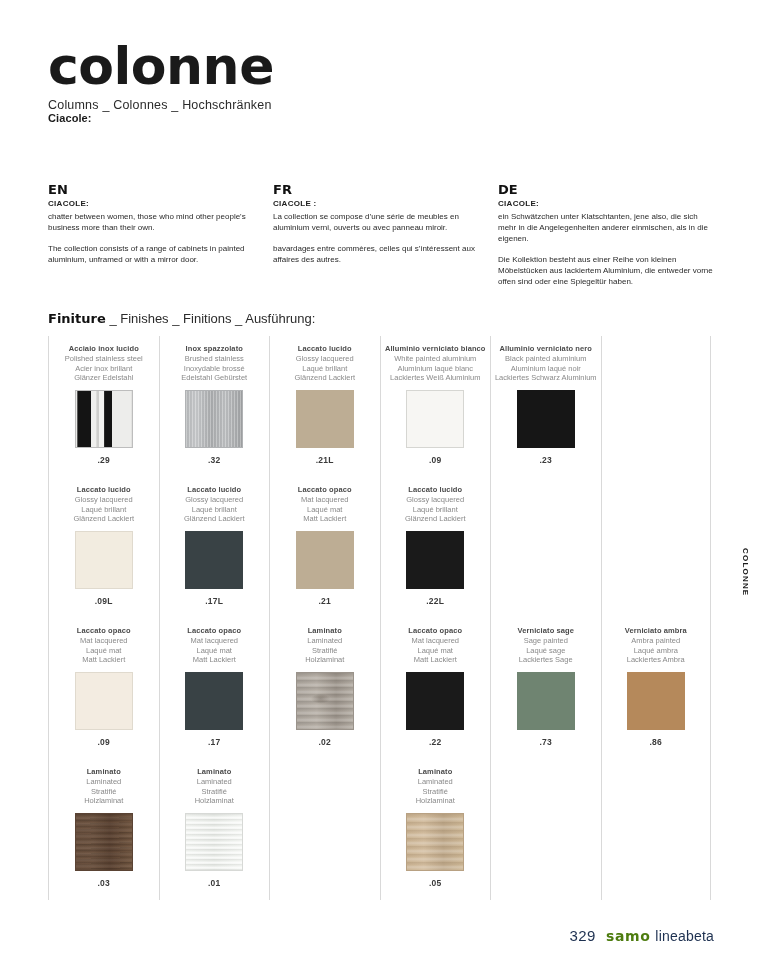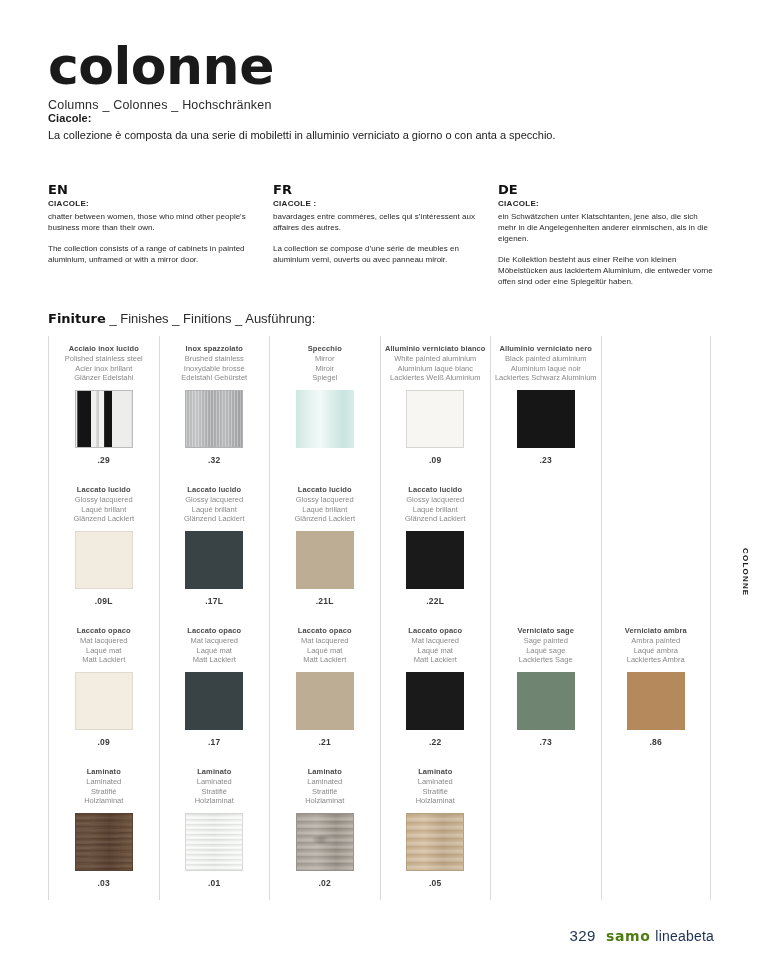--- a/index.html
+++ b/index.html
@@ -192,35 +192,34 @@
 
 <div class="page">
 
   <div class="header">
     <h1 class="title">colonne</h1>
     <p class="subtitle">Columns _ Colonnes _ Hochschränken</p>
   </div>
 
   <div class="intro">
     <div class="intro-head">Ciacole:</div>
-    <div class="intro-line">La collezione è composta da una serie di mobiletti in alluminio verniciato a giorno o con anta a specchio.</div>
   </div>
 
   <div class="langs">
     <div class="lang">
       <div class="lang-code">EN</div>
       <div class="lang-term">CIACOLE:</div>
       <p class="lang-p">chatter between women, those who mind other people's business more than their own.</p>
       <p class="lang-p">The collection consists of a range of cabinets in painted aluminium, unframed or with a mirror door.</p>
     </div>
     <div class="lang">
       <div class="lang-code">FR</div>
       <div class="lang-term">CIACOLE :</div>
+      <p class="lang-p">La collection se compose d’une série de meubles en aluminium verni, ouverts ou avec panneau miroir.</p>
       <p class="lang-p">bavardages entre commères, celles qui s’intéressent aux affaires des autres.</p>
-      <p class="lang-p">La collection se compose d’une série de meubles en aluminium verni, ouverts ou avec panneau miroir.</p>
     </div>
     <div class="lang">
       <div class="lang-code">DE</div>
       <div class="lang-term">CIACOLE:</div>
       <p class="lang-p">ein Schwätzchen unter Klatschtanten, jene also, die sich mehr in die Angelegenheiten anderer einmischen, als in die eigenen.</p>
       <p class="lang-p">Die Kollektion besteht aus einer Reihe von kleinen Möbelstücken aus lackiertem Aluminium, die entweder vorne offen sind oder eine Spiegeltür haben.</p>
     </div>
   </div>
 
   <div class="finiture-head">
@@ -292,28 +291,20 @@
           <div class="swatch-title">Laminato</div>
           <div class="swatch-sub">Laminated</div>
           <div class="swatch-sub">Stratifié</div>
           <div class="swatch-sub">Holzlaminat</div>
           <div class="swatch-box" style="background: repeating-linear-gradient(rgba(0, 0, 0, 0.07) 0px, rgba(0, 0, 0, 0) 2px, rgba(255, 255, 255, 0.9) 4px, rgba(0, 0, 0, 0) 5px), linear-gradient(90deg, rgb(242, 244, 241) 0%, rgb(231, 234, 230) 50%, rgb(244, 246, 243) 100%); border: 1px solid rgb(215, 217, 214);"></div>
           <div class="swatch-code">.01</div>
         </div>
       </div>
       <div class="col">
         <div class="cell">
-          <div class="swatch-title">Specchio</div>
-          <div class="swatch-sub">Mirror</div>
-          <div class="swatch-sub">Miroir</div>
-          <div class="swatch-sub">Spiegel</div>
-          <div class="swatch-box" style="background: linear-gradient(90deg, rgb(207, 231, 227) 0%, rgb(228, 242, 239) 22%, rgb(242, 250, 248) 42%, rgb(220, 238, 234) 62%, rgb(202, 228, 223) 82%, rgb(217, 237, 234) 100%);"></div>
-          <div class="swatch-code"></div>
-        </div>
-        <div class="cell">
           <div class="swatch-title">Laccato lucido</div>
           <div class="swatch-sub">Glossy lacquered</div>
           <div class="swatch-sub">Laqué brillant</div>
           <div class="swatch-sub">Glänzend Lackiert</div>
           <div class="swatch-box" style="background: rgb(189, 173, 148);"></div>
           <div class="swatch-code">.21L</div>
         </div>
         <div class="cell">
           <div class="swatch-title">Laccato opaco</div>
           <div class="swatch-sub">Mat lacquered</div>

